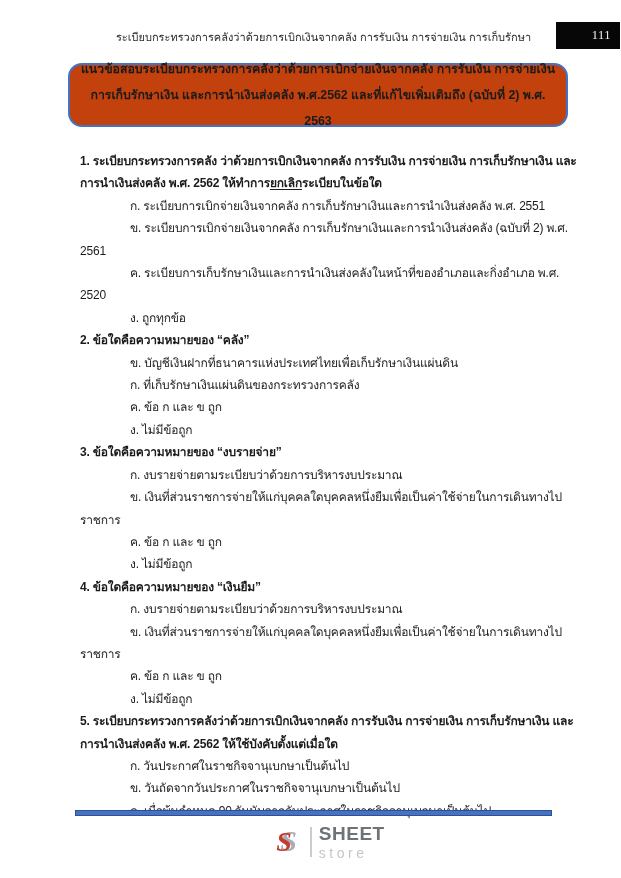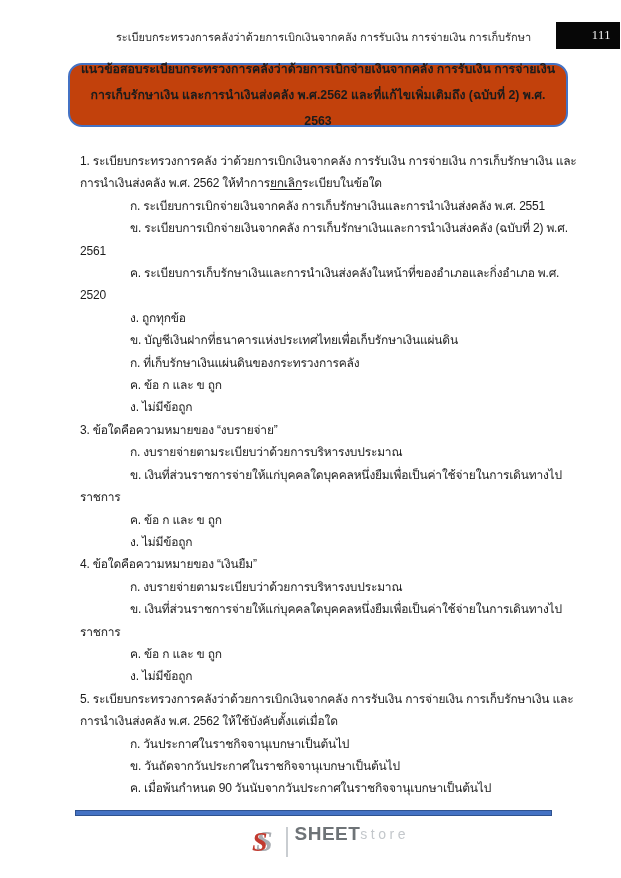--- a/index.html
+++ b/index.html
@@ -71,21 +71,21 @@
   .questions {
     position: absolute;
     top: 150px;
     left: 80px;
     width: 500px;
     font-size: 12px;
     line-height: 22.4px;
     letter-spacing: -0.2px;
   }
   .questions p { margin: 0; }
-  .stem { font-weight: normal; }
+  .stem { font-weight: bold; }
   .option { text-indent: 50px; font-weight: normal; }
   .u { text-decoration: underline; text-underline-offset: 2px; }
 
   
   .footer-bar {
     position: absolute;
     top: 810px;
     left: 75px;
     width: 477px;
     height: 6px;
@@ -126,21 +126,21 @@
     font-size: 28px;
     line-height: 32px;
     color: #c23b30;
   }
   .logo-divider {
     width: 1.5px;
     height: 30px;
     background: #c9cdd1;
     margin: 3px 7px 0 0;
   }
-  .logo-text-block { display: flex; flex-direction: row; }
+  .logo-text-block { display: flex; flex-direction: column; }
   .logo-title {
     font-size: 19px;
     font-weight: bold;
     color: #6e7377;
     line-height: 19px;
     letter-spacing: 0.5px;
   }
   .logo-subtitle {
     font-size: 14px;
     color: #c3c7cb;
@@ -163,20 +163,21 @@
     <div>แนวข้อสอบระเบียบกระทรวงการคลังว่าด้วยการเบิกจ่ายเงินจากคลัง การรับเงิน การจ่ายเงิน</div>
     <div>การเก็บรักษาเงิน และการนำเงินส่งคลัง พ.ศ.2562 และที่แก้ไขเพิ่มเติมถึง (ฉบับที่ 2) พ.ศ. 2563</div>
   </div>
 
   <div class="questions">
       <p class="stem"><span>1. ระเบียบกระทรวงการคลัง ว่าด้วยการเบิกเงินจากคลัง การรับเงิน การจ่ายเงิน การเก็บรักษาเงิน และการนำเงินส่งคลัง พ.ศ. 2562 ให้ทำการ</span><span class="u">ยกเลิก</span><span>ระเบียบในข้อใด</span></p>
       <p class="option">ก. ระเบียบการเบิกจ่ายเงินจากคลัง การเก็บรักษาเงินและการนำเงินส่งคลัง พ.ศ. 2551</p>
       <p class="option">ข. ระเบียบการเบิกจ่ายเงินจากคลัง การเก็บรักษาเงินและการนำเงินส่งคลัง (ฉบับที่ 2) พ.ศ. 2561</p>
       <p class="option">ค. ระเบียบการเก็บรักษาเงินและการนำเงินส่งคลังในหน้าที่ของอำเภอและกิ่งอำเภอ พ.ศ. 2520</p>
       <p class="option">ง. ถูกทุกข้อ</p>
+      <p class="stem"><span>2. ข้อใดคือความหมายของ “คลัง”</span></p>
       <p class="option">ข. บัญชีเงินฝากที่ธนาคารแห่งประเทศไทยเพื่อเก็บรักษาเงินแผ่นดิน</p>
       <p class="option">ก. ที่เก็บรักษาเงินแผ่นดินของกระทรวงการคลัง</p>
       <p class="option">ค. ข้อ ก และ ข ถูก</p>
       <p class="option">ง. ไม่มีข้อถูก</p>
       <p class="stem"><span>3. ข้อใดคือความหมายของ “งบรายจ่าย”</span></p>
       <p class="option">ก. งบรายจ่ายตามระเบียบว่าด้วยการบริหารงบประมาณ</p>
       <p class="option">ข. เงินที่ส่วนราชการจ่ายให้แก่บุคคลใดบุคคลหนึ่งยืมเพื่อเป็นค่าใช้จ่ายในการเดินทางไปราชการ</p>
       <p class="option">ค. ข้อ ก และ ข ถูก</p>
       <p class="option">ง. ไม่มีข้อถูก</p>
       <p class="stem"><span>4. ข้อใดคือความหมายของ “เงินยืม”</span></p>

